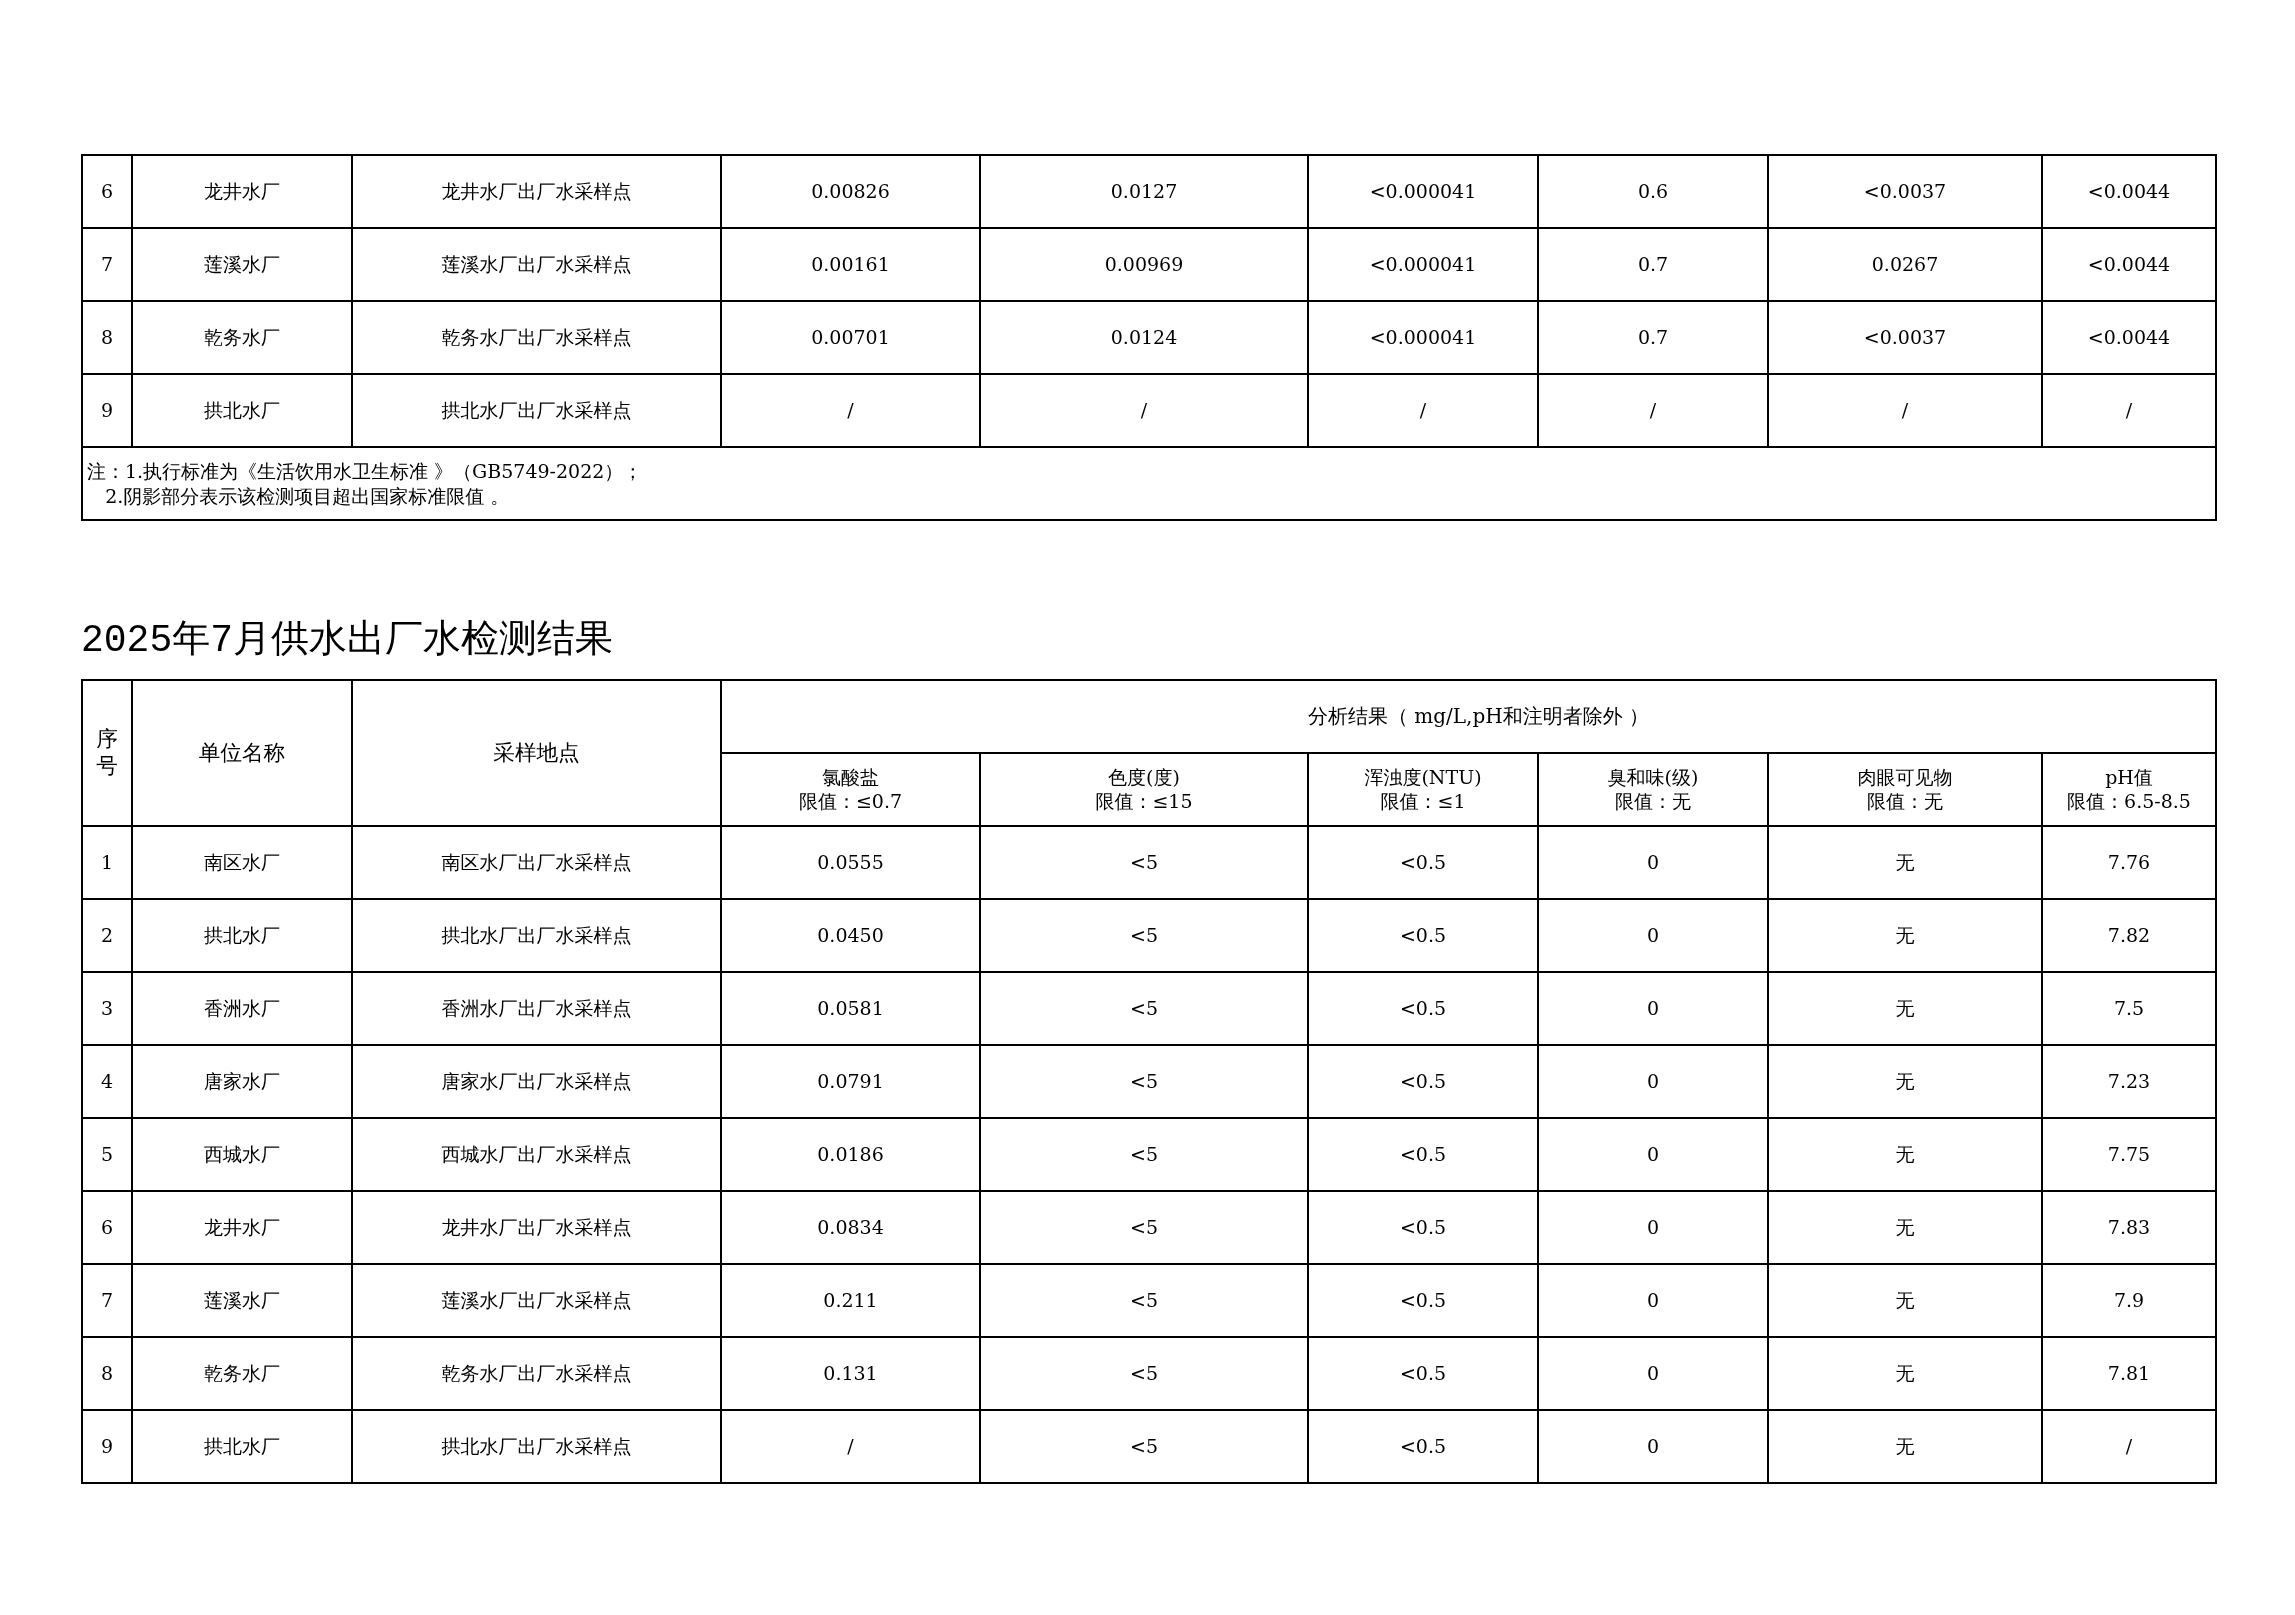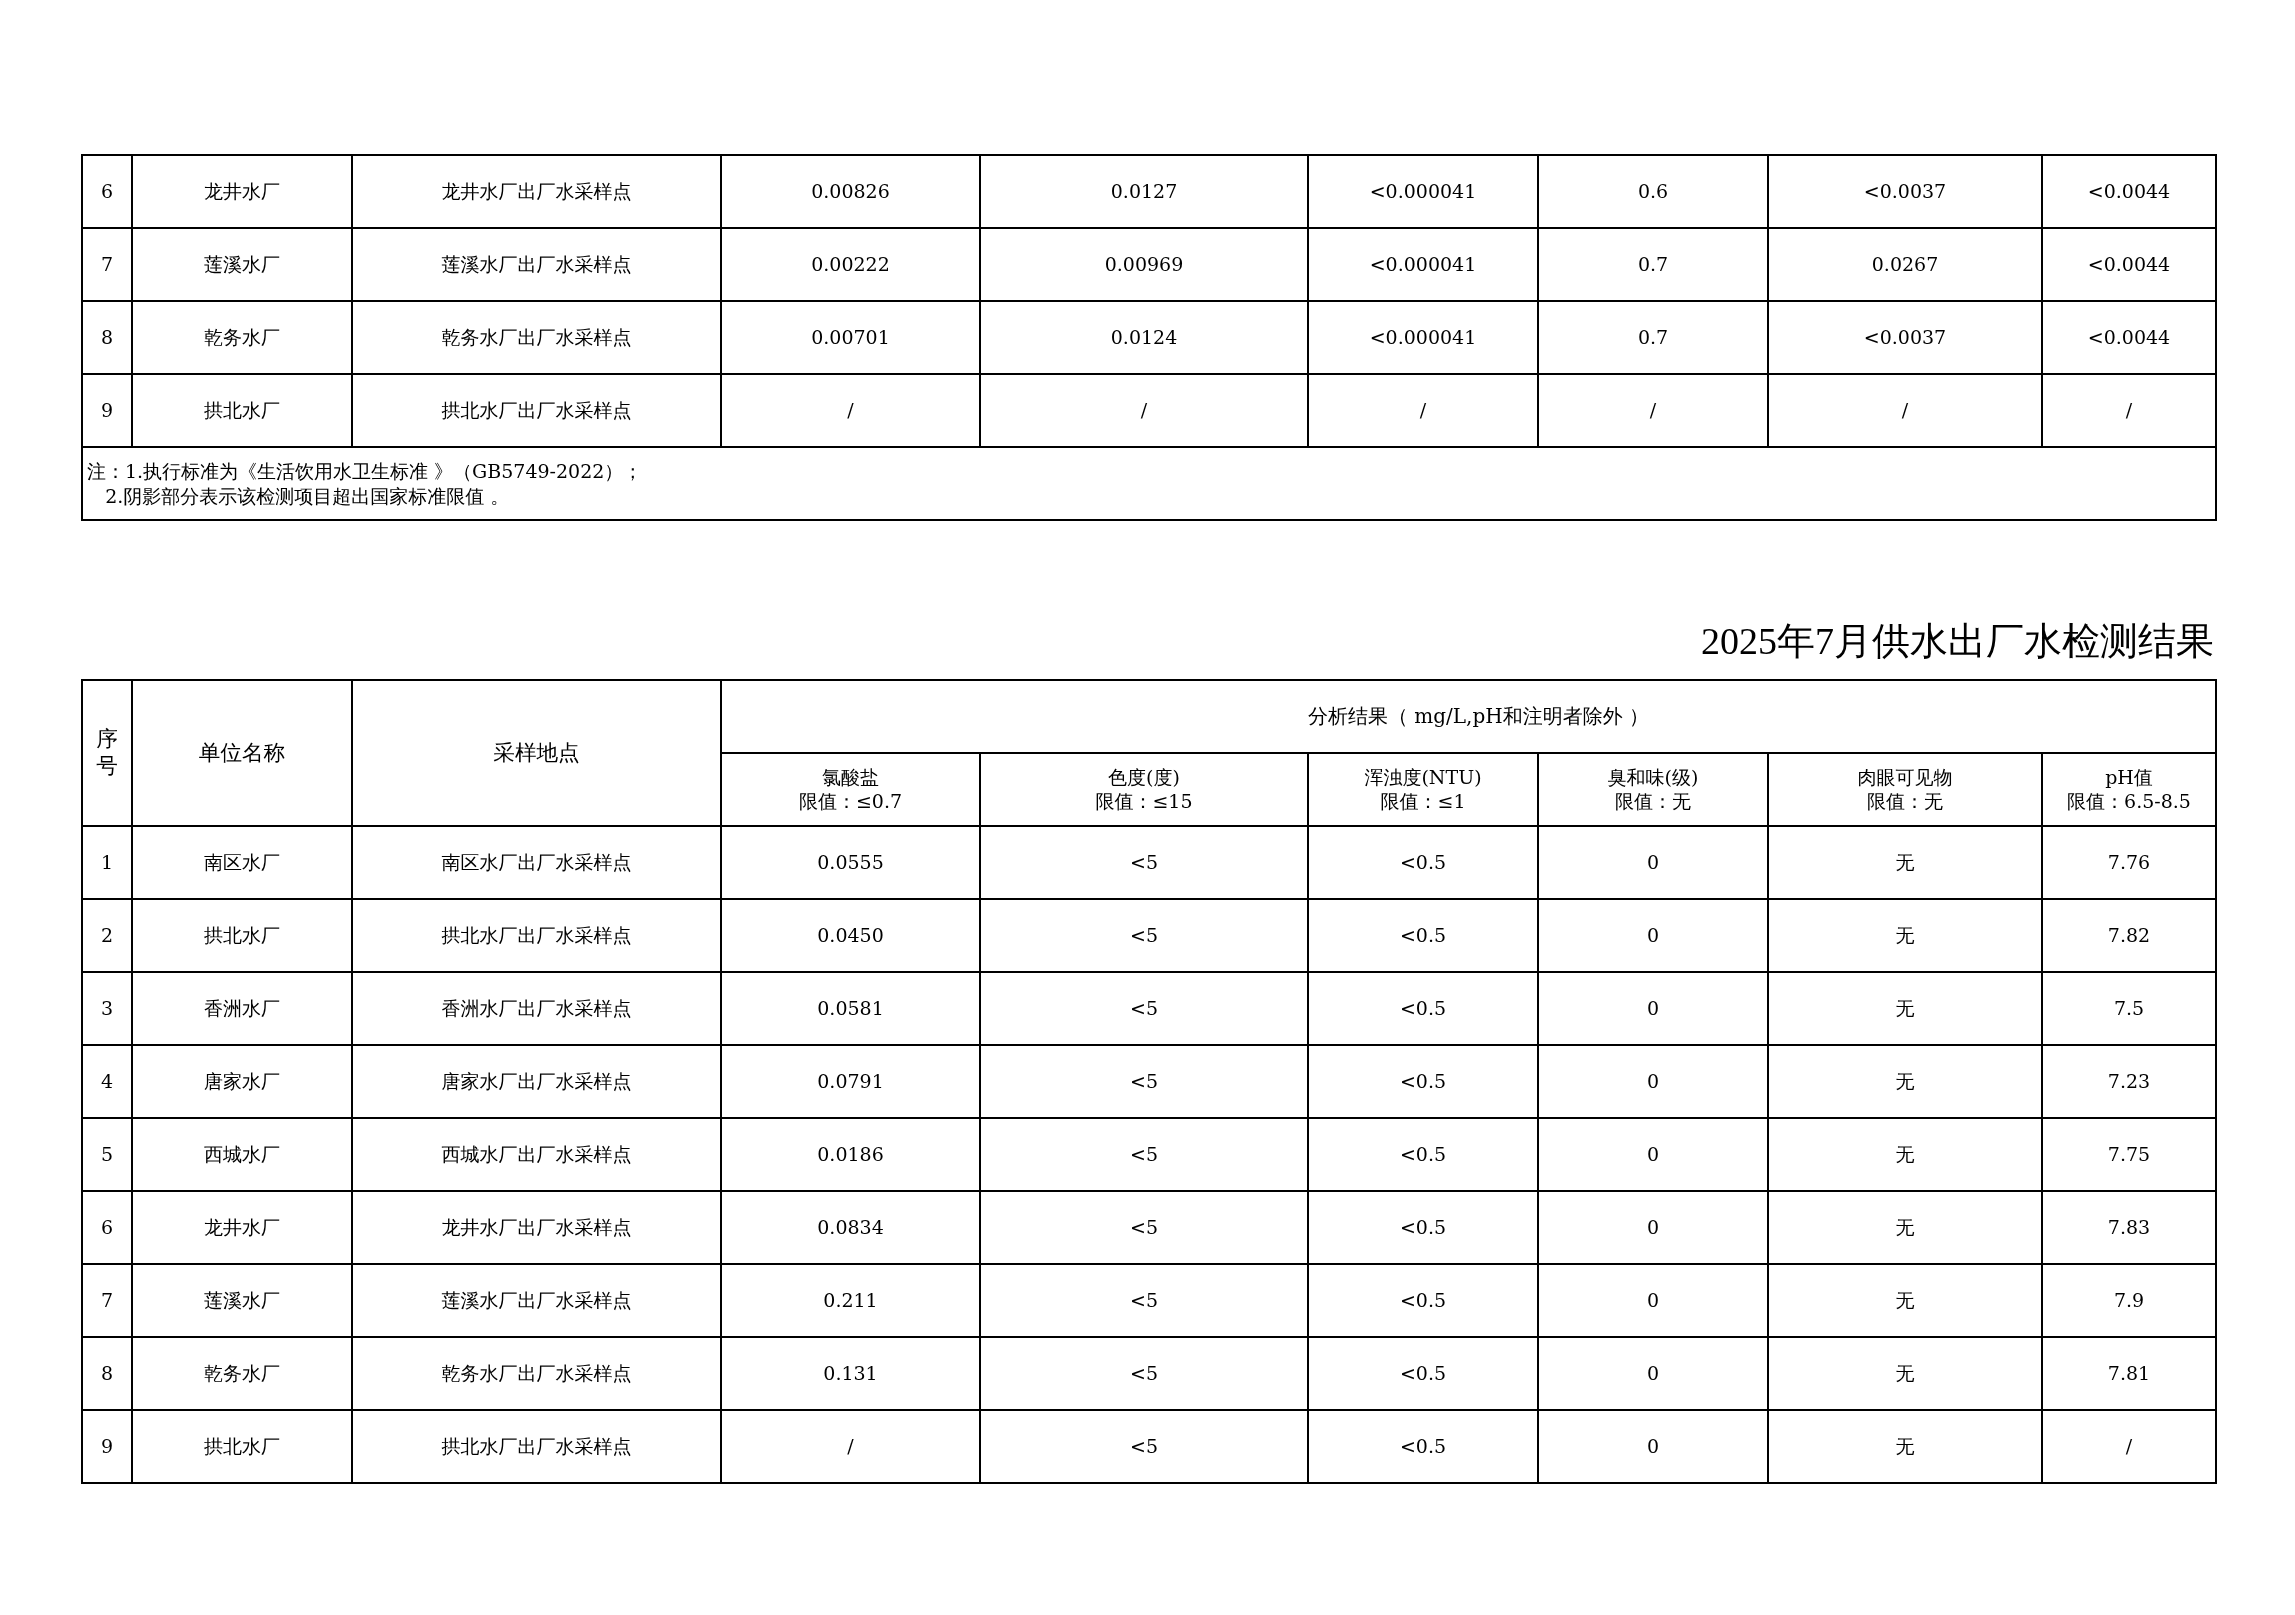--- a/index.html
+++ b/index.html
@@ -6,22 +6,22 @@
   body { width:2295px; height:1615px; position:relative; overflow:hidden;
          font-family:"DejaVu Serif","Liberation Serif",serif; color:#000; }
   table { position:absolute; left:81px; border-collapse:collapse; table-layout:fixed; width:2133px; }
   td, th { border:2px solid #000; text-align:center; vertical-align:middle; padding:0;
            font-weight:normal; font-size:19px; line-height:1.25; overflow:hidden; }
   #t1 { top:154px; }
   #t1 tr.row td { height:71px; }
   #t1 td.notes { height:71px; text-align:left; vertical-align:middle; padding-left:3.9px; font-size:19px; line-height:25px; }
   .note2 { padding-left:18.3px; display:block; }
   .note1 { display:block; }
-  #title { position:absolute; left:81px; width:2133px; top:615px; height:52px; text-align:right;
-           font-size:38px; line-height:52px; font-family:Liberation Serif, serif; }
+  #title { position:absolute; left:81px; width:2133px; top:615px; height:52px; text-align:left;
+           font-size:38px; line-height:52px; font-family:Liberation Mono, monospace; }
   #t2 { top:679px; }
   #t2 th.h-big { font-size:21.6px; }
   #t2 th.h-group { height:71px; font-size:20px;padding-left:20px; }
   #t2 th.h-sub { height:71px; font-size:19px; line-height:23.6px; }
   #t2 tr.row td { height:71px; }
   .stack { display:block; }
 </style>
 </head>
 <body>
 
@@ -46,21 +46,21 @@
       <td>0.0127</td>
       <td>&lt;0.000041</td>
       <td>0.6</td>
       <td>&lt;0.0037</td>
       <td>&lt;0.0044</td>
     </tr>
     <tr class="row">
       <td>7</td>
       <td>莲溪水厂</td>
       <td>莲溪水厂出厂水采样点</td>
-      <td>0.00222</td>
+      <td>0.00161</td>
       <td>0.00969</td>
       <td>&lt;0.000041</td>
       <td>0.7</td>
       <td>0.0267</td>
       <td>&lt;0.0044</td>
     </tr>
     <tr class="row">
       <td>8</td>
       <td>乾务水厂</td>
       <td>乾务水厂出厂水采样点</td>

